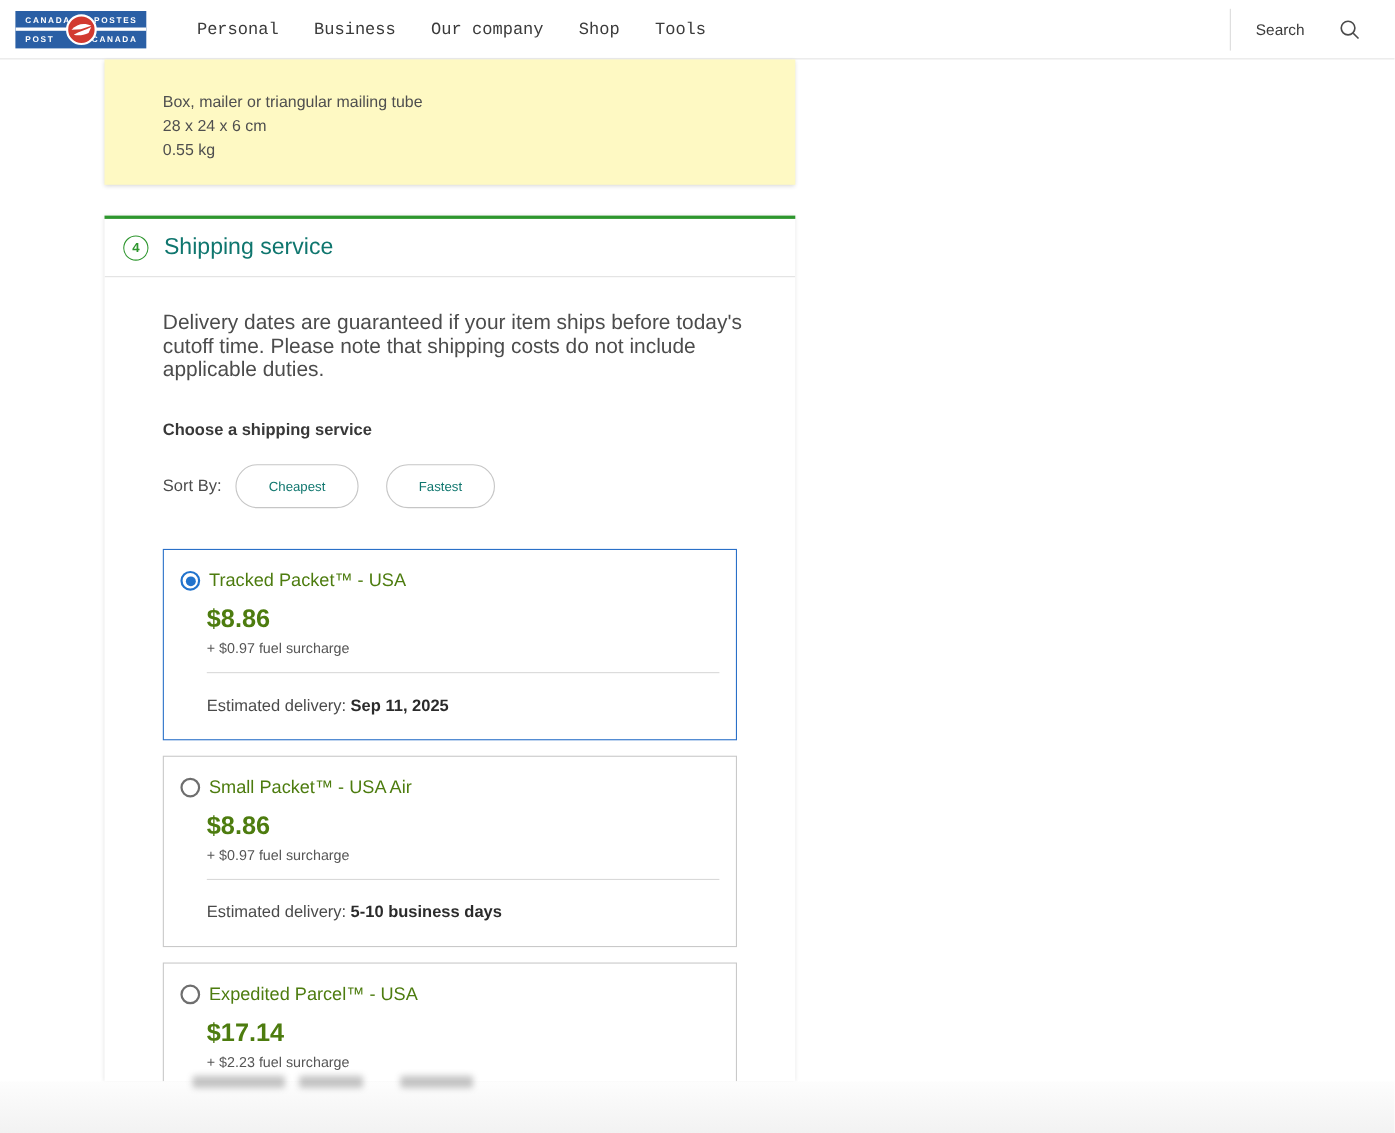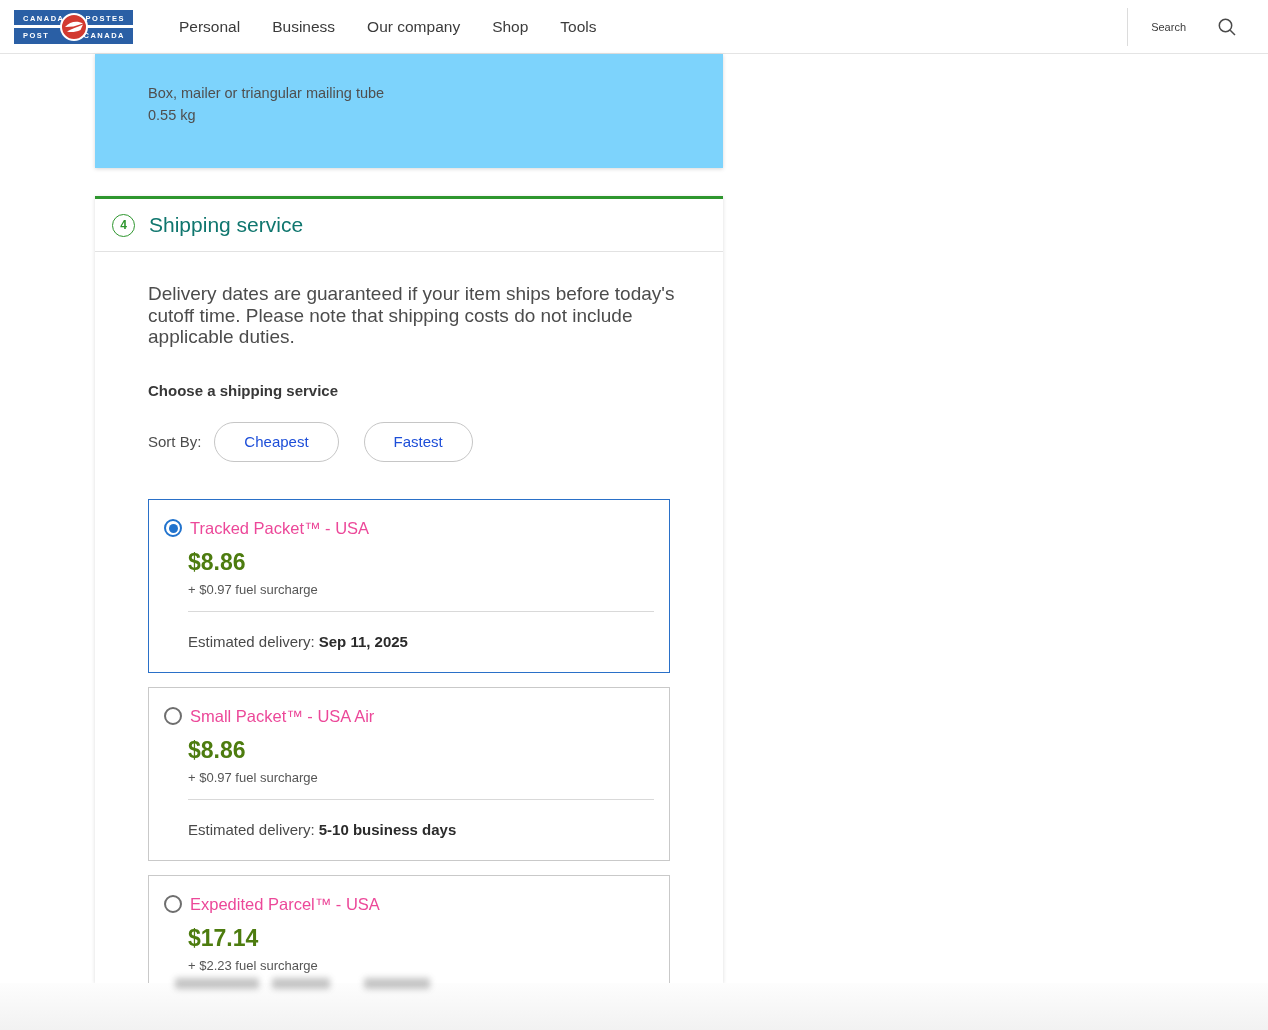--- a/index.html
+++ b/index.html
@@ -27,34 +27,34 @@
   .logo .lb { position:absolute; left:9px;  top:21px; color:#fff; font-size:7.5px; font-weight:bold; letter-spacing:1.5px; }
   .logo .rt { position:absolute; right:8px; top:4px;  color:#fff; font-size:7.5px; font-weight:bold; letter-spacing:1.5px; }
   .logo .rb { position:absolute; right:8px; top:21px; color:#fff; font-size:7.5px; font-weight:bold; letter-spacing:1.5px; }
   .logo .emblem {
     position:absolute; left:50%; top:50%; transform:translate(-50%,-50%);
     width:28px; height:28px; border-radius:50%;
     background:#d23a30; border:2px solid #fff;
   }
   .logo .emblem svg { position:absolute; inset:0; }
   .nav { display:flex; gap:32px; margin-left:46px; }
-  .nav a { font-size:15.5px; color:#3b3b3b; text-decoration:none; cursor:pointer; }
+  .nav a { font-size:15.5px; color:#3b3b3b; text-decoration:none; cursor:pointer;font-family:Liberation Mono, monospace; }
   .header-right {
     position:absolute; right:0; top:8px; height:38px;
     border-left:1px solid #dcdcdc;
     display:flex; align-items:center; padding-left:23px; padding-right:30px; gap:30px;
   }
-  .search-label { font-size:11px; color:#3b3b3b; }
+  .search-label { font-size:14px; color:#3b3b3b; }
 
   
   .content { position:relative; }
   .col { margin-left:95px; width:628px; }
 
   .package-card {
-    background:#7dd3fc; height:114px;
+    background:#fef9c3; height:114px;
     box-shadow:0 1px 4px rgba(0,0,0,.16);
     padding:28px 0 0 53px;
   }
   .package-card div { font-size:14.5px; line-height:22px; color:#4f4f4f; }
 
   .panel {
     margin-top:28px; background:#fff; height:787px; overflow:hidden;
     border-top:3px solid #2e962e;
     box-shadow:0 1px 4px rgba(0,0,0,.14);
   }
@@ -70,21 +70,21 @@
   .panel-title { margin-left:14px; font-size:21px; color:#0f766e; }
 
   .panel-body { padding:31px 53px 0 53px; }
   .description { width:528px; font-size:19px; line-height:21.5px; color:#4c4c4c; }
   .choose-label { margin-top:34px; font-size:15px; font-weight:bold; color:#383838; }
 
   .sort-row { margin-top:23px; display:flex; align-items:center; }
   .sort-label { font-size:15px; color:#4c4c4c; }
   .pill {
     margin-left:13px; height:40px; padding:0 29px; border-radius:20px;
-    border:1px solid #c6c6c6; background:#fff; font-size:15px; color:#1d4ed8;
+    border:1px solid #c6c6c6; background:#fff; font-size:12px; color:#0f766e;
     font-family:"Liberation Sans", sans-serif; cursor:pointer;
   }
   .pill + .pill { margin-left:25px; }
 
   .options { margin-top:37px; }
   .option-card {
     width:522px; background:#fff; border:1px solid #c9c9c9;
     padding:19px 15px 22px 15px; position:relative;
   }
   .option-card + .option-card { margin-top:14px; }
@@ -92,21 +92,21 @@
 
   .option-head { display:flex; align-items:center; }
   .radio {
     width:18px; height:18px; border:2px solid #6e6e6e; border-radius:50%;
     background:#fff; flex:0 0 auto; position:relative; cursor:pointer;
   }
   .radio.checked { border-color:#2173cd; }
   .radio.checked::after {
     content:""; position:absolute; inset:2.5px; border-radius:50%; background:#2173cd;
   }
-  .option-name { margin-left:8px; font-size:16.5px; color:#ec4899; cursor:pointer; }
+  .option-name { margin-left:8px; font-size:16.5px; color:#4d7c0f; cursor:pointer; }
 
   .option-body { margin-left:24px; }
   .price { margin-top:11px; font-size:23px; font-weight:bold; color:#4d7c0f; }
   .surcharge { margin-top:6px; font-size:13px; color:#565656; }
   .opt-divider { margin-top:14px; border-top:1px solid #d9d9d9; }
   .delivery { margin-top:21px; font-size:15px; color:#4a4a4a; }
   .delivery b { color:#2b2b2b; margin-left:4px; }
 
   .top-button {
     position:absolute; right:28px; top:122px; width:46px; height:46px;
@@ -161,20 +161,21 @@
           <line x1="14.2" y1="14.2" x2="19" y2="19"></line>
         </svg>
       </span>
     </div>
   </div>
 
   <div class="content">
 
     <div class="col package-card">
       <div>Box, mailer or triangular mailing tube</div>
+      <div>28 x 24 x 6 cm</div>
       <div>0.55 kg</div>
     </div>
 
     <div class="col panel">
       <div class="panel-header">
         <span class="step-circle">4</span>
         <span class="panel-title">Shipping service</span>
       </div>
       <div class="panel-body">
         <p class="description">Delivery dates are guaranteed if your item ships before today's cutoff time. Please note that shipping costs do not include applicable duties.</p>

